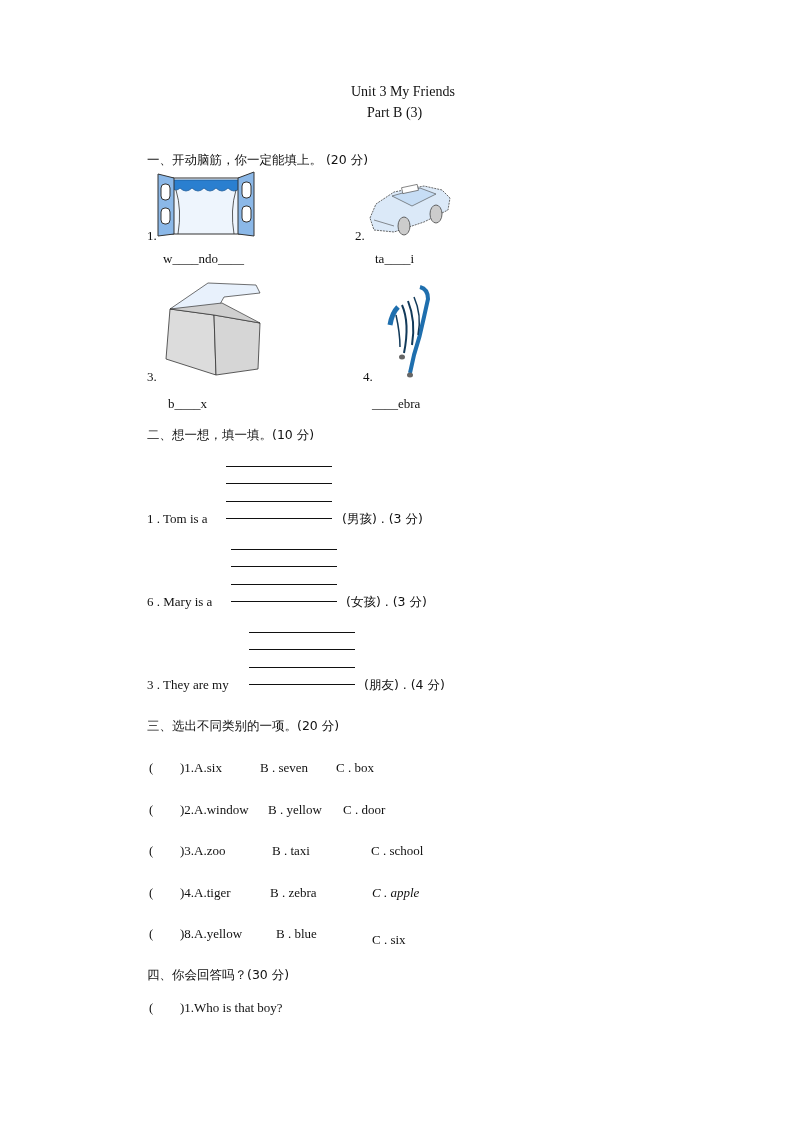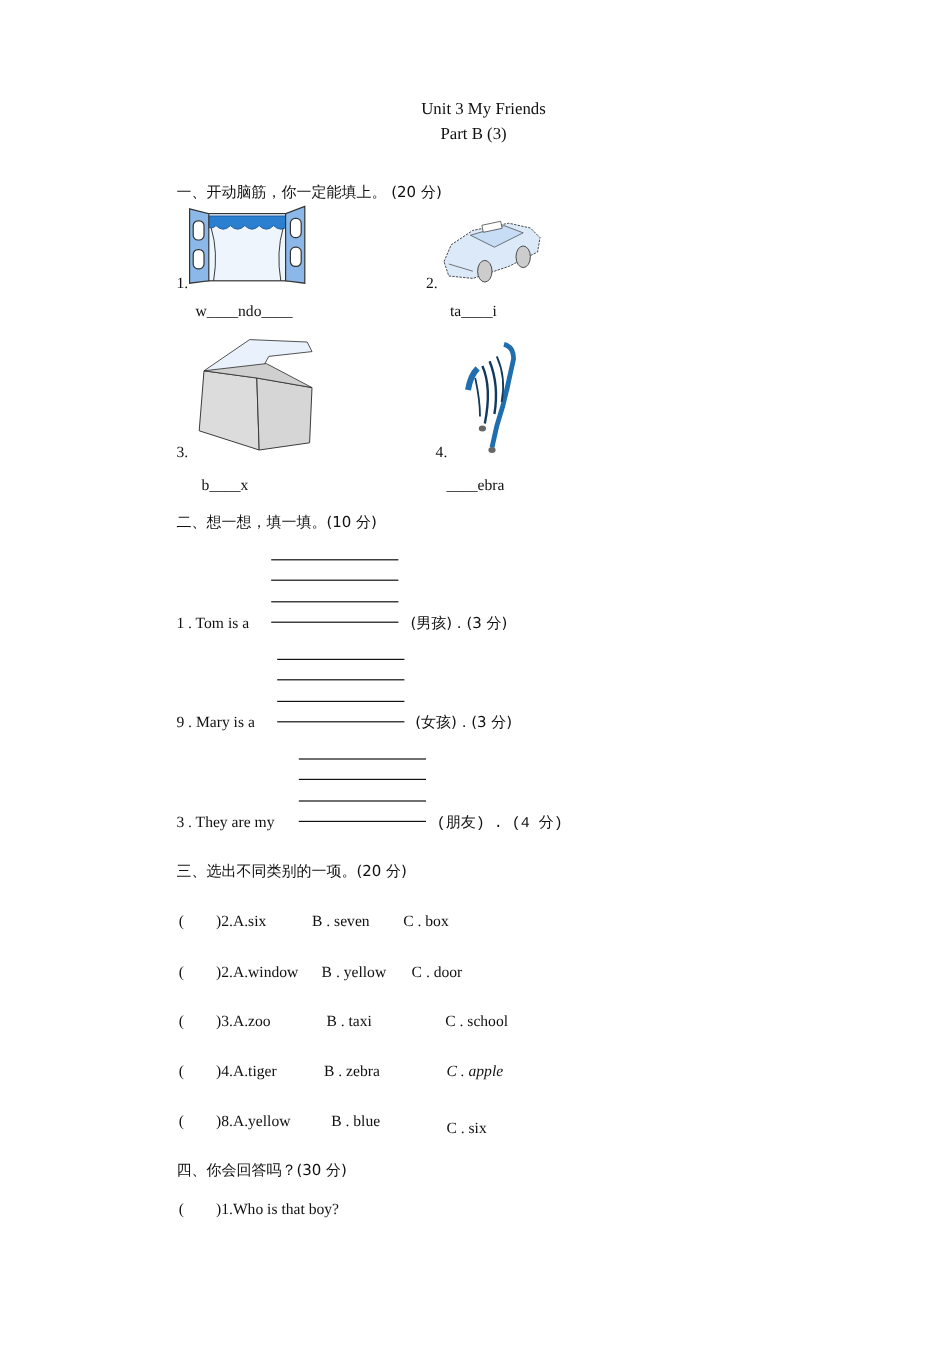--- a/index.html
+++ b/index.html
@@ -84,35 +84,35 @@
 <div class="line" style="left:226px; top:483px; width:106px;"></div>
 <div class="line" style="left:226px; top:501px; width:106px;"></div>
 <div class="line" style="left:226px; top:518px; width:106px;"></div>
 <div class="abs" style="left:147px; top:511px;">1 . Tom is a</div>
 <div class="abs cn" style="left:342px; top:511px;">(男孩) . (3 分)</div>
 
 <div class="line" style="left:231px; top:549px; width:106px;"></div>
 <div class="line" style="left:231px; top:566px; width:106px;"></div>
 <div class="line" style="left:231px; top:584px; width:106px;"></div>
 <div class="line" style="left:231px; top:601px; width:106px;"></div>
-<div class="abs" style="left:147px; top:594px;">9 . Mary is a</div>
+<div class="abs" style="left:147px; top:594px;">6 . Mary is a</div>
 <div class="abs cn" style="left:346px; top:594px;">(女孩) . (3 分)</div>
 
 <div class="line" style="left:249px; top:632px; width:106px;"></div>
 <div class="line" style="left:249px; top:649px; width:106px;"></div>
 <div class="line" style="left:249px; top:667px; width:106px;"></div>
 <div class="line" style="left:249px; top:684px; width:106px;"></div>
 <div class="abs" style="left:147px; top:677px;">3 . They are my</div>
-<div class="abs cn" style="left:364px; top:677px;font-family:Liberation Mono, monospace;">(朋友) . (4 分)</div>
+<div class="abs cn" style="left:364px; top:677px;">(朋友) . (4 分)</div>
 
 <div class="abs cn" style="left:147px; top:718px;">三、选出不同类别的一项。(20 分)</div>
 
 <div>
   <div class="abs" style="left:149px; top:760px;">(</div>
-  <div class="abs" style="left:180px; top:760px;">)2.A.six</div>
+  <div class="abs" style="left:180px; top:760px;">)1.A.six</div>
   <div class="abs" style="left:260px; top:760px;">B . seven</div>
   <div class="abs" style="left:336px; top:760px;">C . box</div>
 </div>
 <div>
   <div class="abs" style="left:149px; top:802px;">(</div>
   <div class="abs" style="left:180px; top:802px;">)2.A.window</div>
   <div class="abs" style="left:268px; top:802px;">B . yellow</div>
   <div class="abs" style="left:343px; top:802px;">C . door</div>
 </div>
 <div>

